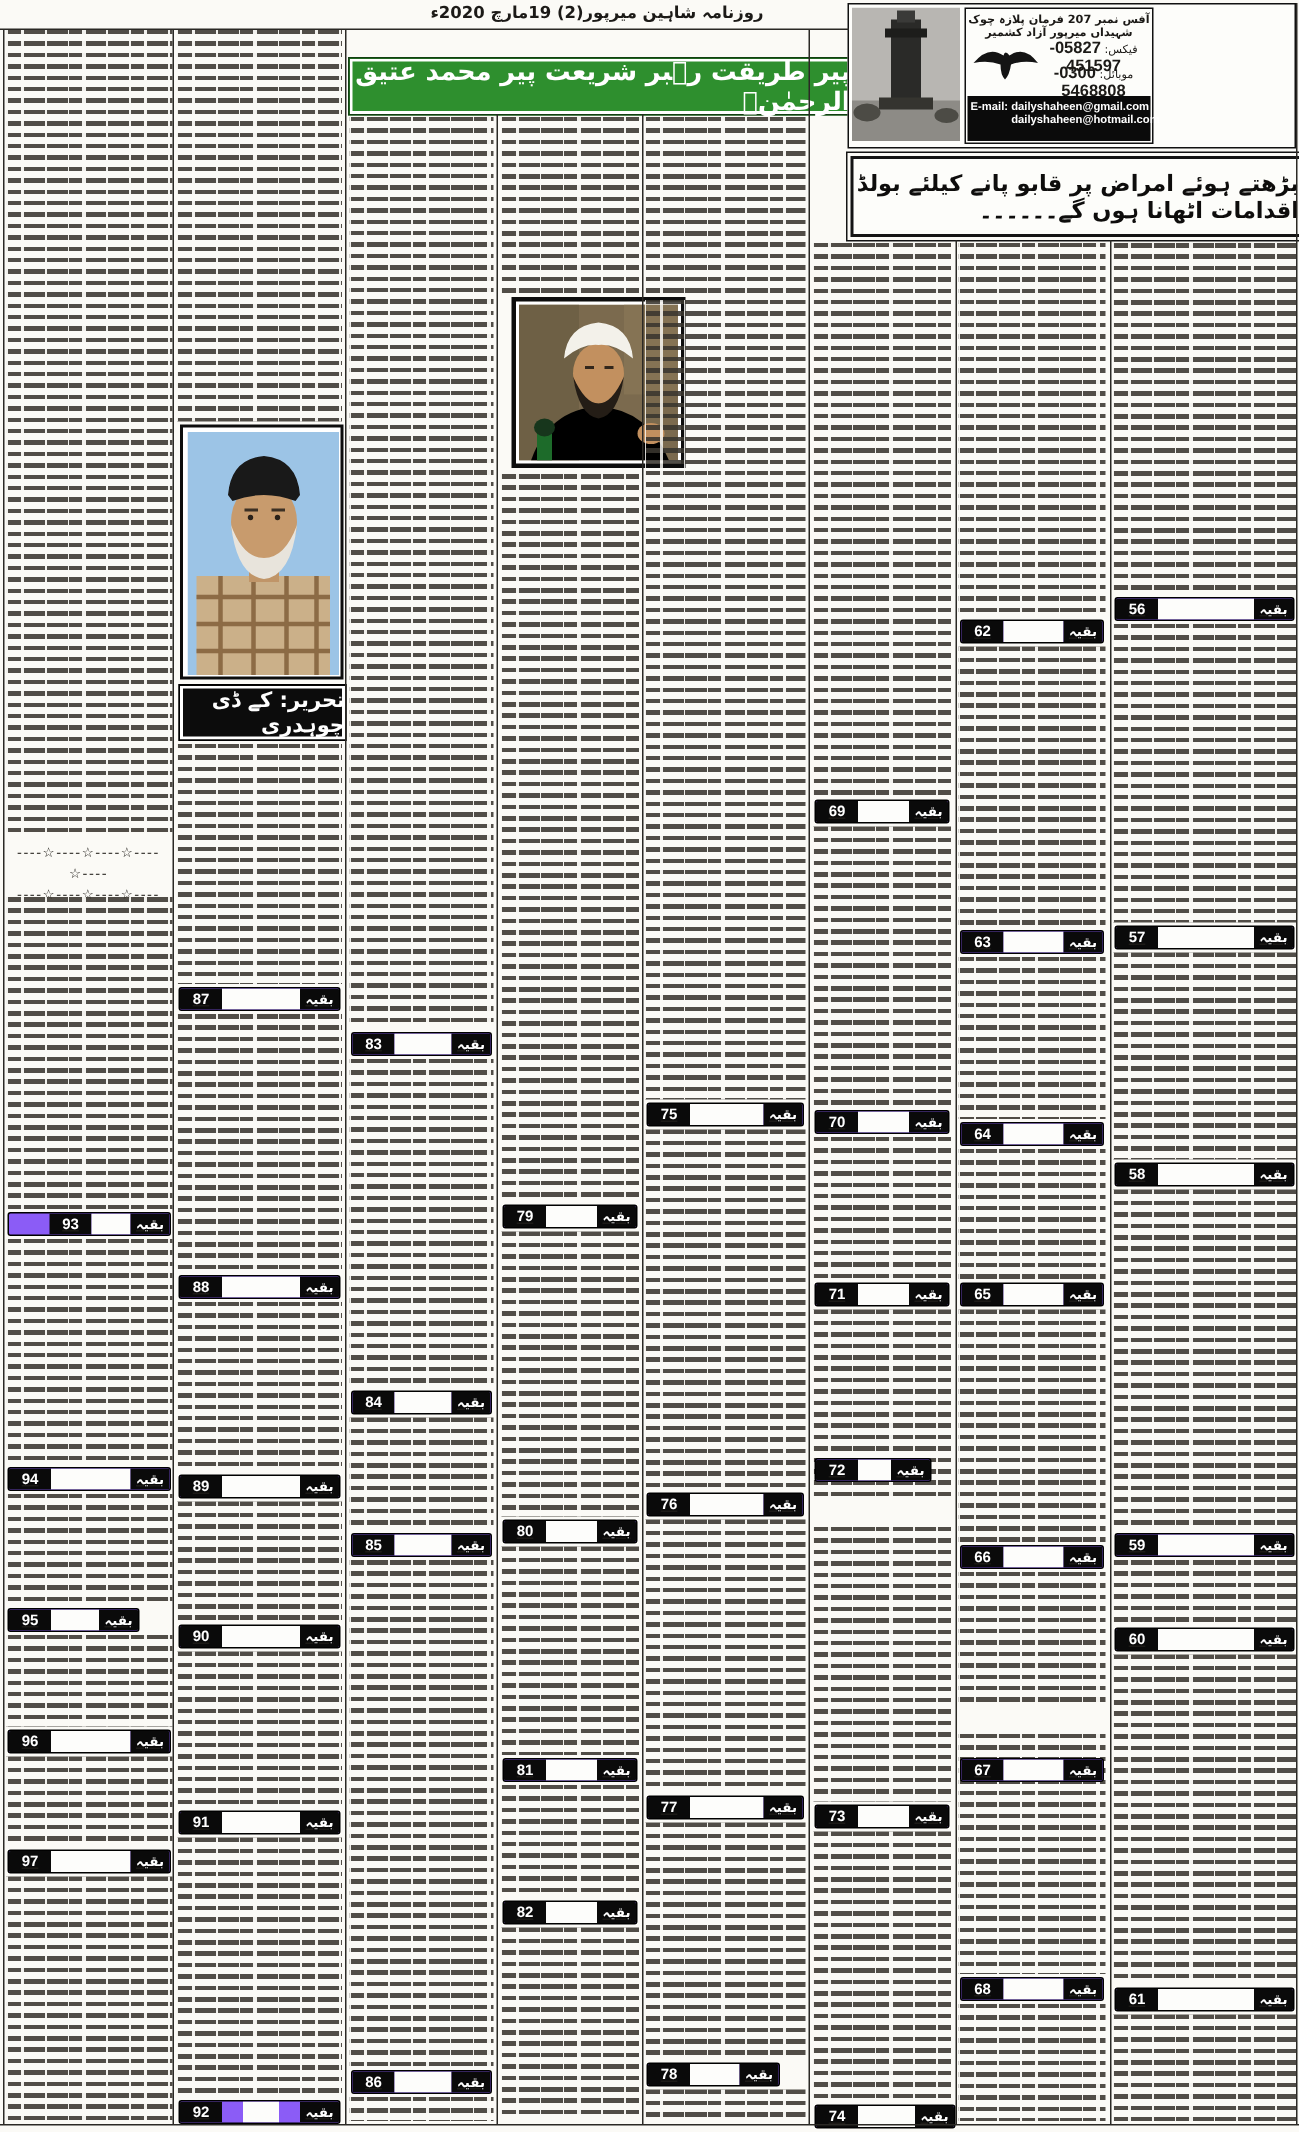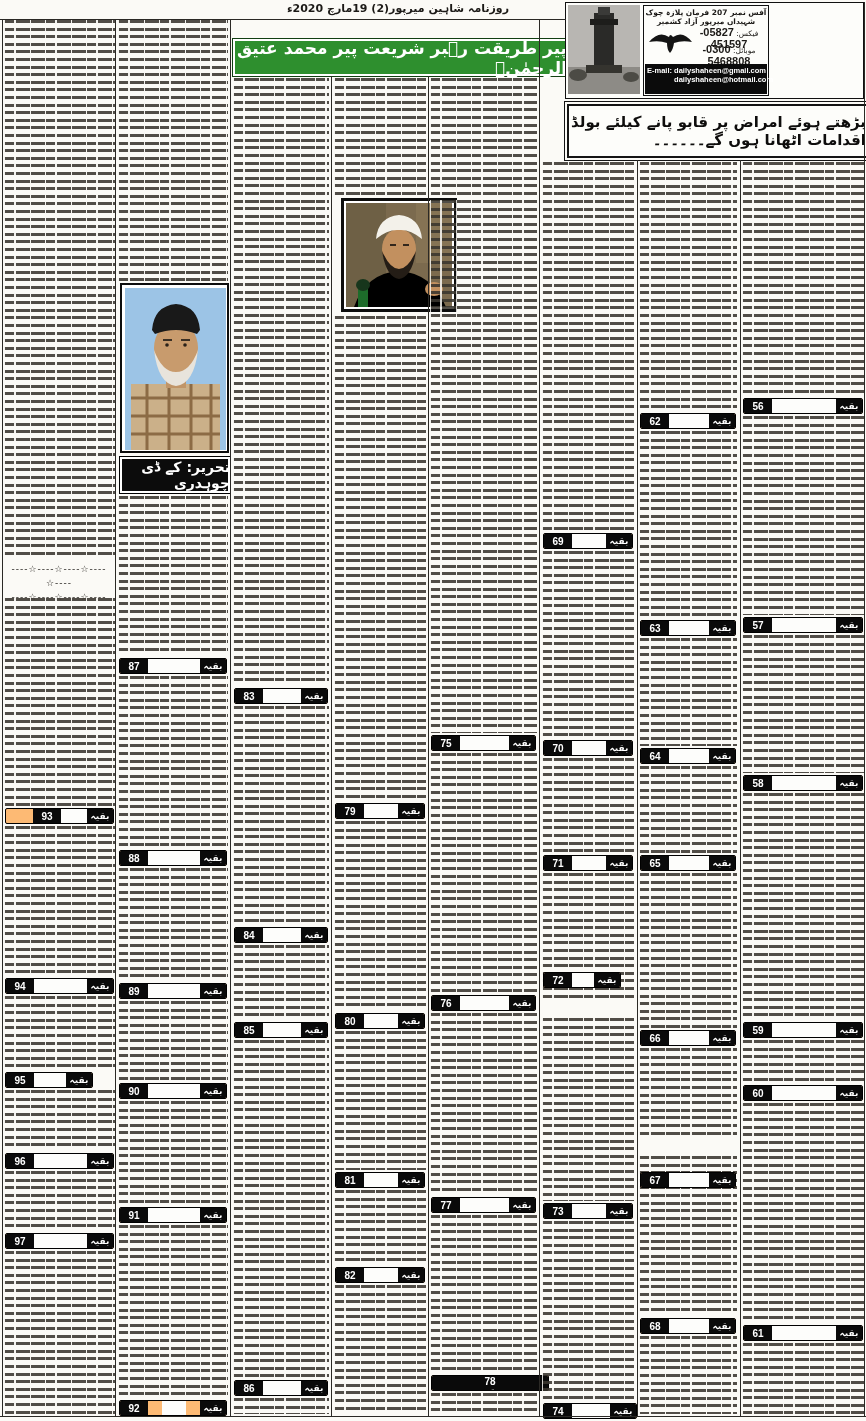--- a/index.html
+++ b/index.html
@@ -9,22 +9,22 @@
   
   .sim{
     background-image:
       repeating-linear-gradient(90deg, rgba(251,250,246,.95) 0 1px, transparent 1px 10px,
         rgba(251,250,246,.95) 10px 12px, transparent 12px 26px, rgba(251,250,246,.95) 26px 27px, transparent 27px 41px),
       repeating-linear-gradient(180deg, #3a362f 0 3px, rgba(0,0,0,0) 3px 7.6px);
     opacity:.88;
   }
   .simlight{opacity:.65;}
   
-  .bar{display:flex;align-items:stretch;height:16px;border:1px solid #000;background:#fdba74;
-       box-sizing:border-box;border-radius:2px;overflow:hidden;}
+  .bar{display:flex;align-items:stretch;height:16px;border:1px solid #000;background:#8b5cf6;
+       box-sizing:border-box;border-radius:2px;overflow:hidden;text-decoration:underline;}
   .bar .num{background:#0a0a0a;color:#fff;font:bold 10px "Liberation Sans",sans-serif;
        min-width:24px;display:flex;align-items:center;justify-content:center;padding:0 2px;}
   .bar .mid{flex:1;background:#fdfdfb;}
   .bar .lbl{background:#0a0a0a;color:#fff;font:bold 9px "DejaVu Sans",sans-serif;
        min-width:26px;display:flex;align-items:center;justify-content:center;}
   .vline{width:1px;background:#2b2925;}
   .hline{height:1px;background:#2b2925;}
   .rtl{direction:rtl;}
   .green-head{background:#2e8f2e;border:1px solid #123f12;box-shadow:inset 0 0 0 2px #fff;
     color:#fff;display:flex;align-items:center;justify-content:center;
@@ -287,21 +287,21 @@
     <div class="bar abs" style="left: 431px; top: 995px; width: 105px; height: 16px;">
       <div class="num">76</div>
       <div class="mid"></div>
       <div class="lbl rtl">بقیہ</div>
     </div>
     <div class="bar abs" style="left: 431px; top: 1197px; width: 105px; height: 16px;">
       <div class="num">77</div>
       <div class="mid"></div>
       <div class="lbl rtl">بقیہ</div>
     </div>
-    <div class="bar abs" style="left: 431px; top: 1375px; width: 118px; height: 16px; flex-direction: column;">
+    <div class="bar abs" style="left: 431px; top: 1375px; width: 89px; height: 16px;">
       <div class="num">78</div>
       <div class="mid"></div>
       <div class="lbl rtl">بقیہ</div>
     </div>
     <div class="sim abs" style="left: 542px; top: 162px; width: 92px; height: 369px;"></div>
     <div class="sim abs" style="left: 542px; top: 551px; width: 92px; height: 187px;"></div>
     <div class="sim abs" style="left: 542px; top: 758px; width: 92px; height: 95px;"></div>
     <div class="sim abs" style="left: 542px; top: 873px; width: 92px; height: 125px;"></div>
     <div class="sim abs" style="left: 542px; top: 1018px; width: 92px; height: 183px;"></div>
     <div class="sim abs" style="left: 542px; top: 1221px; width: 92px; height: 180px;"></div>

